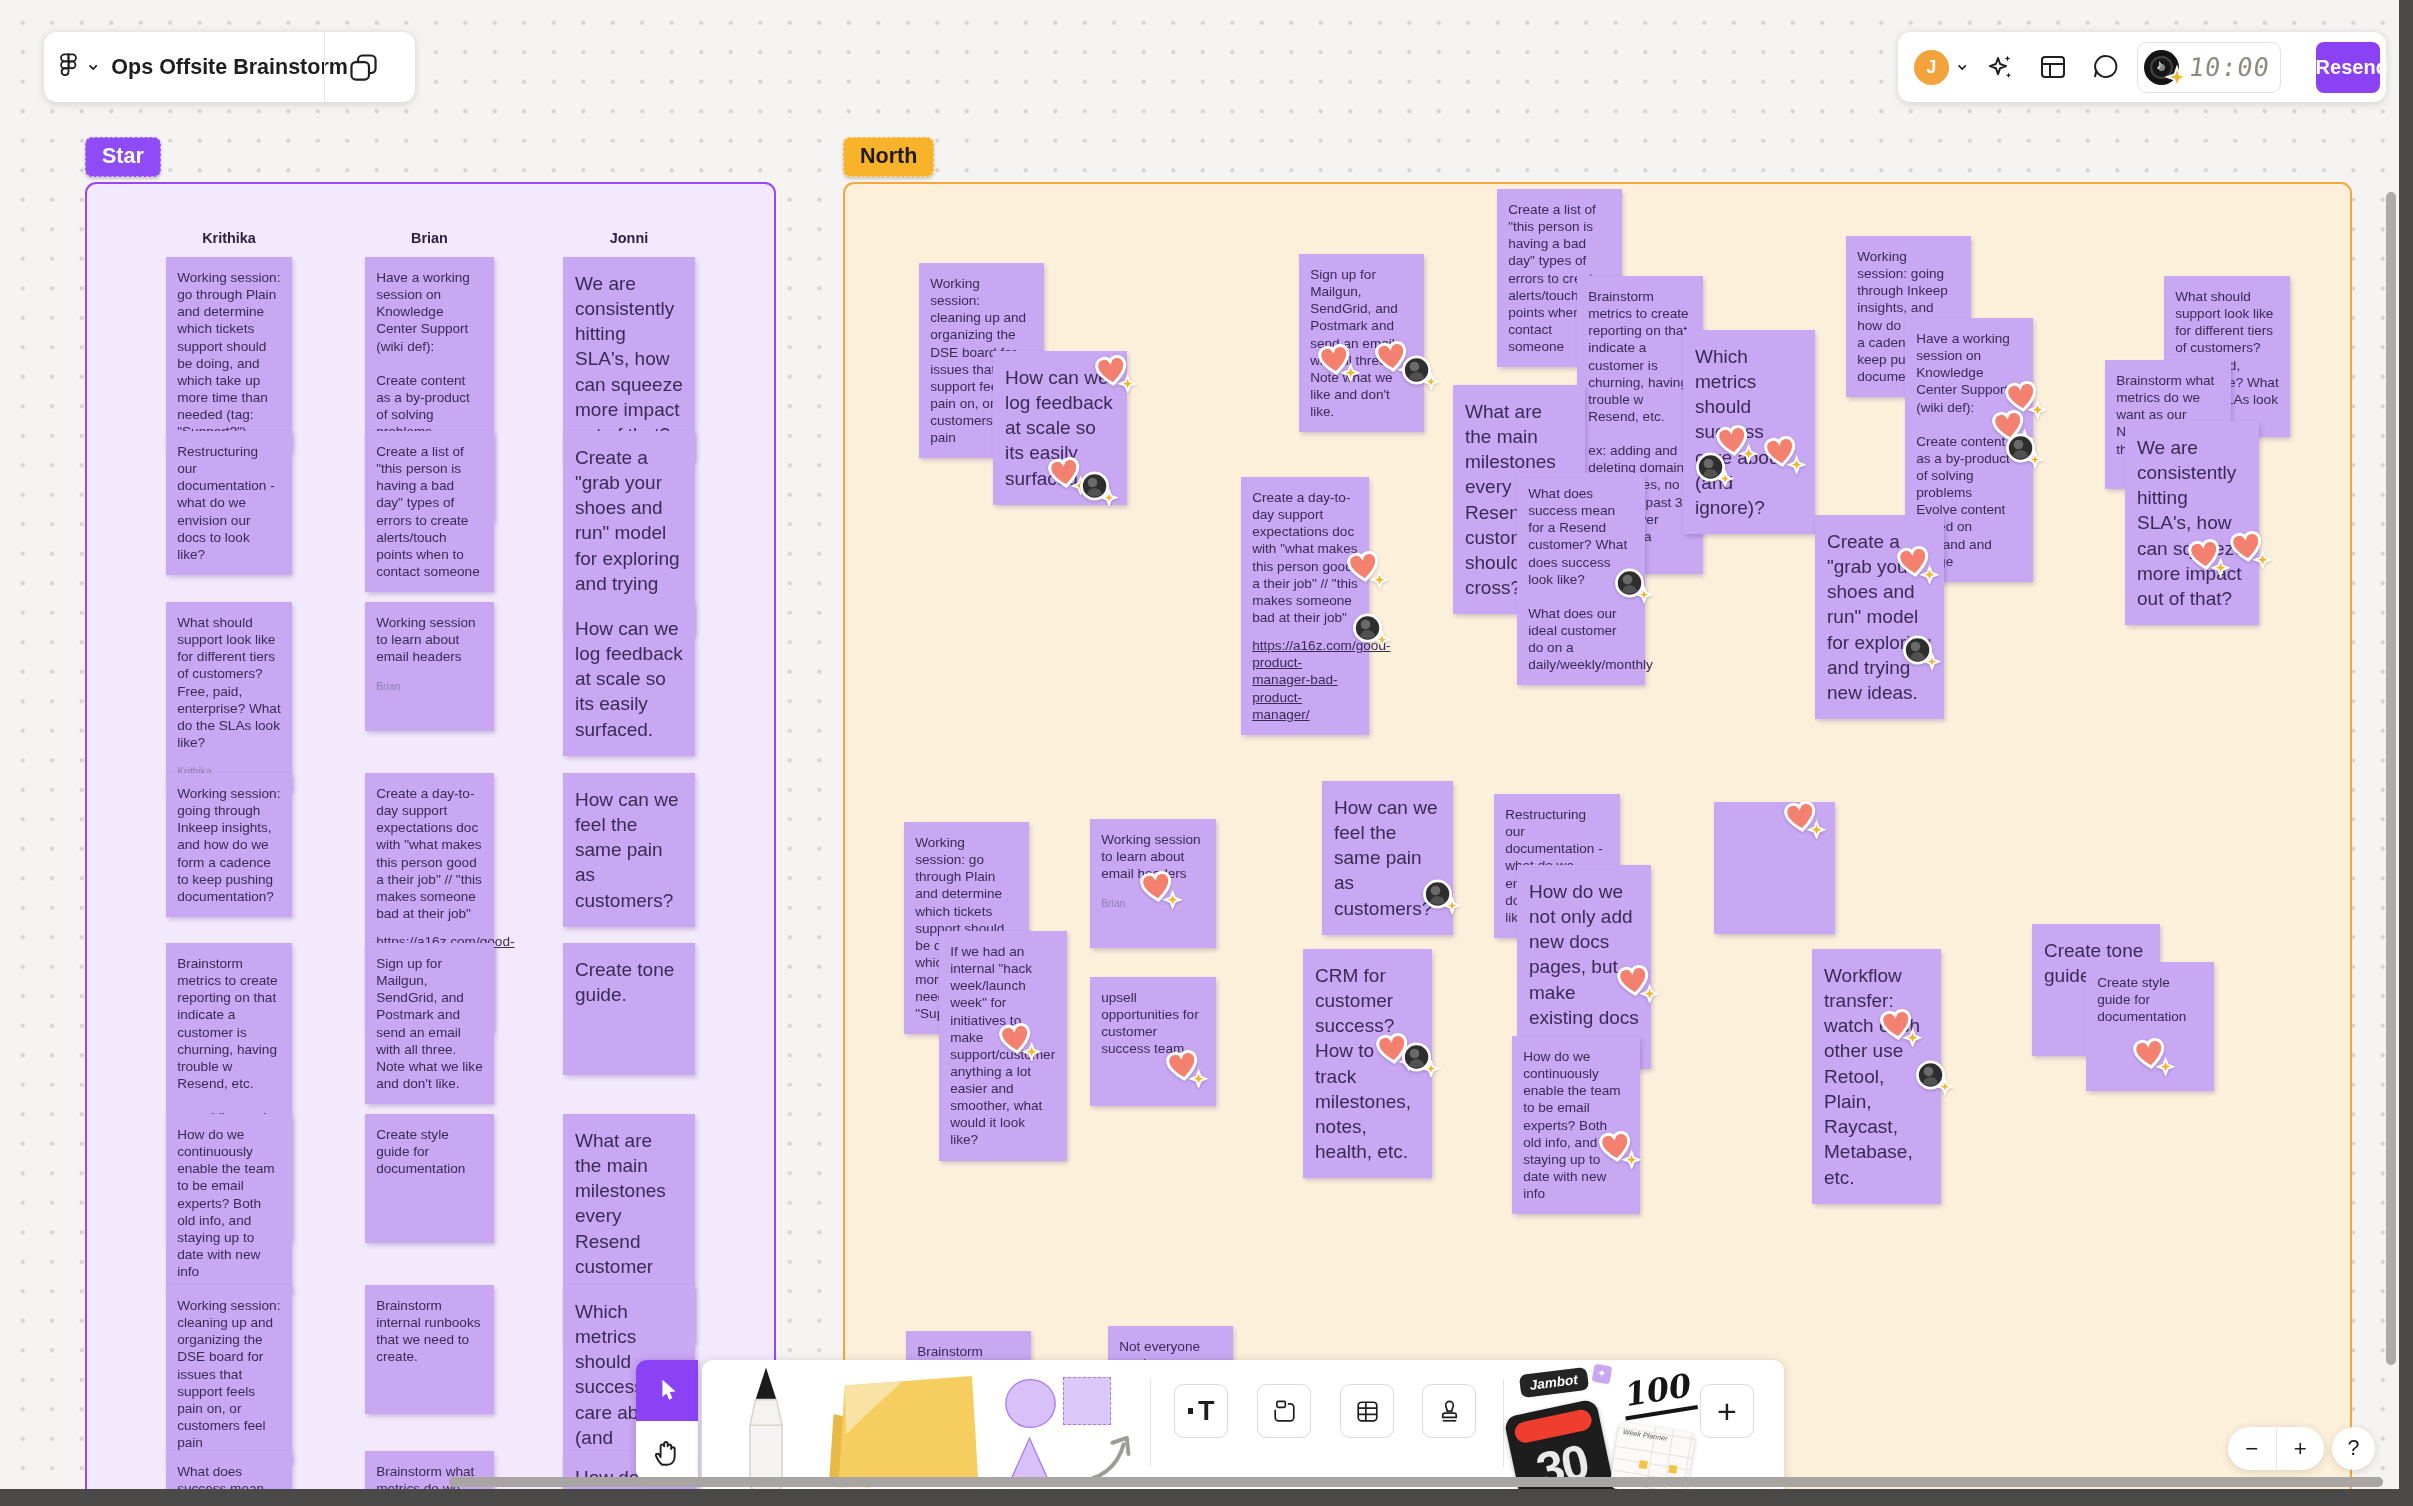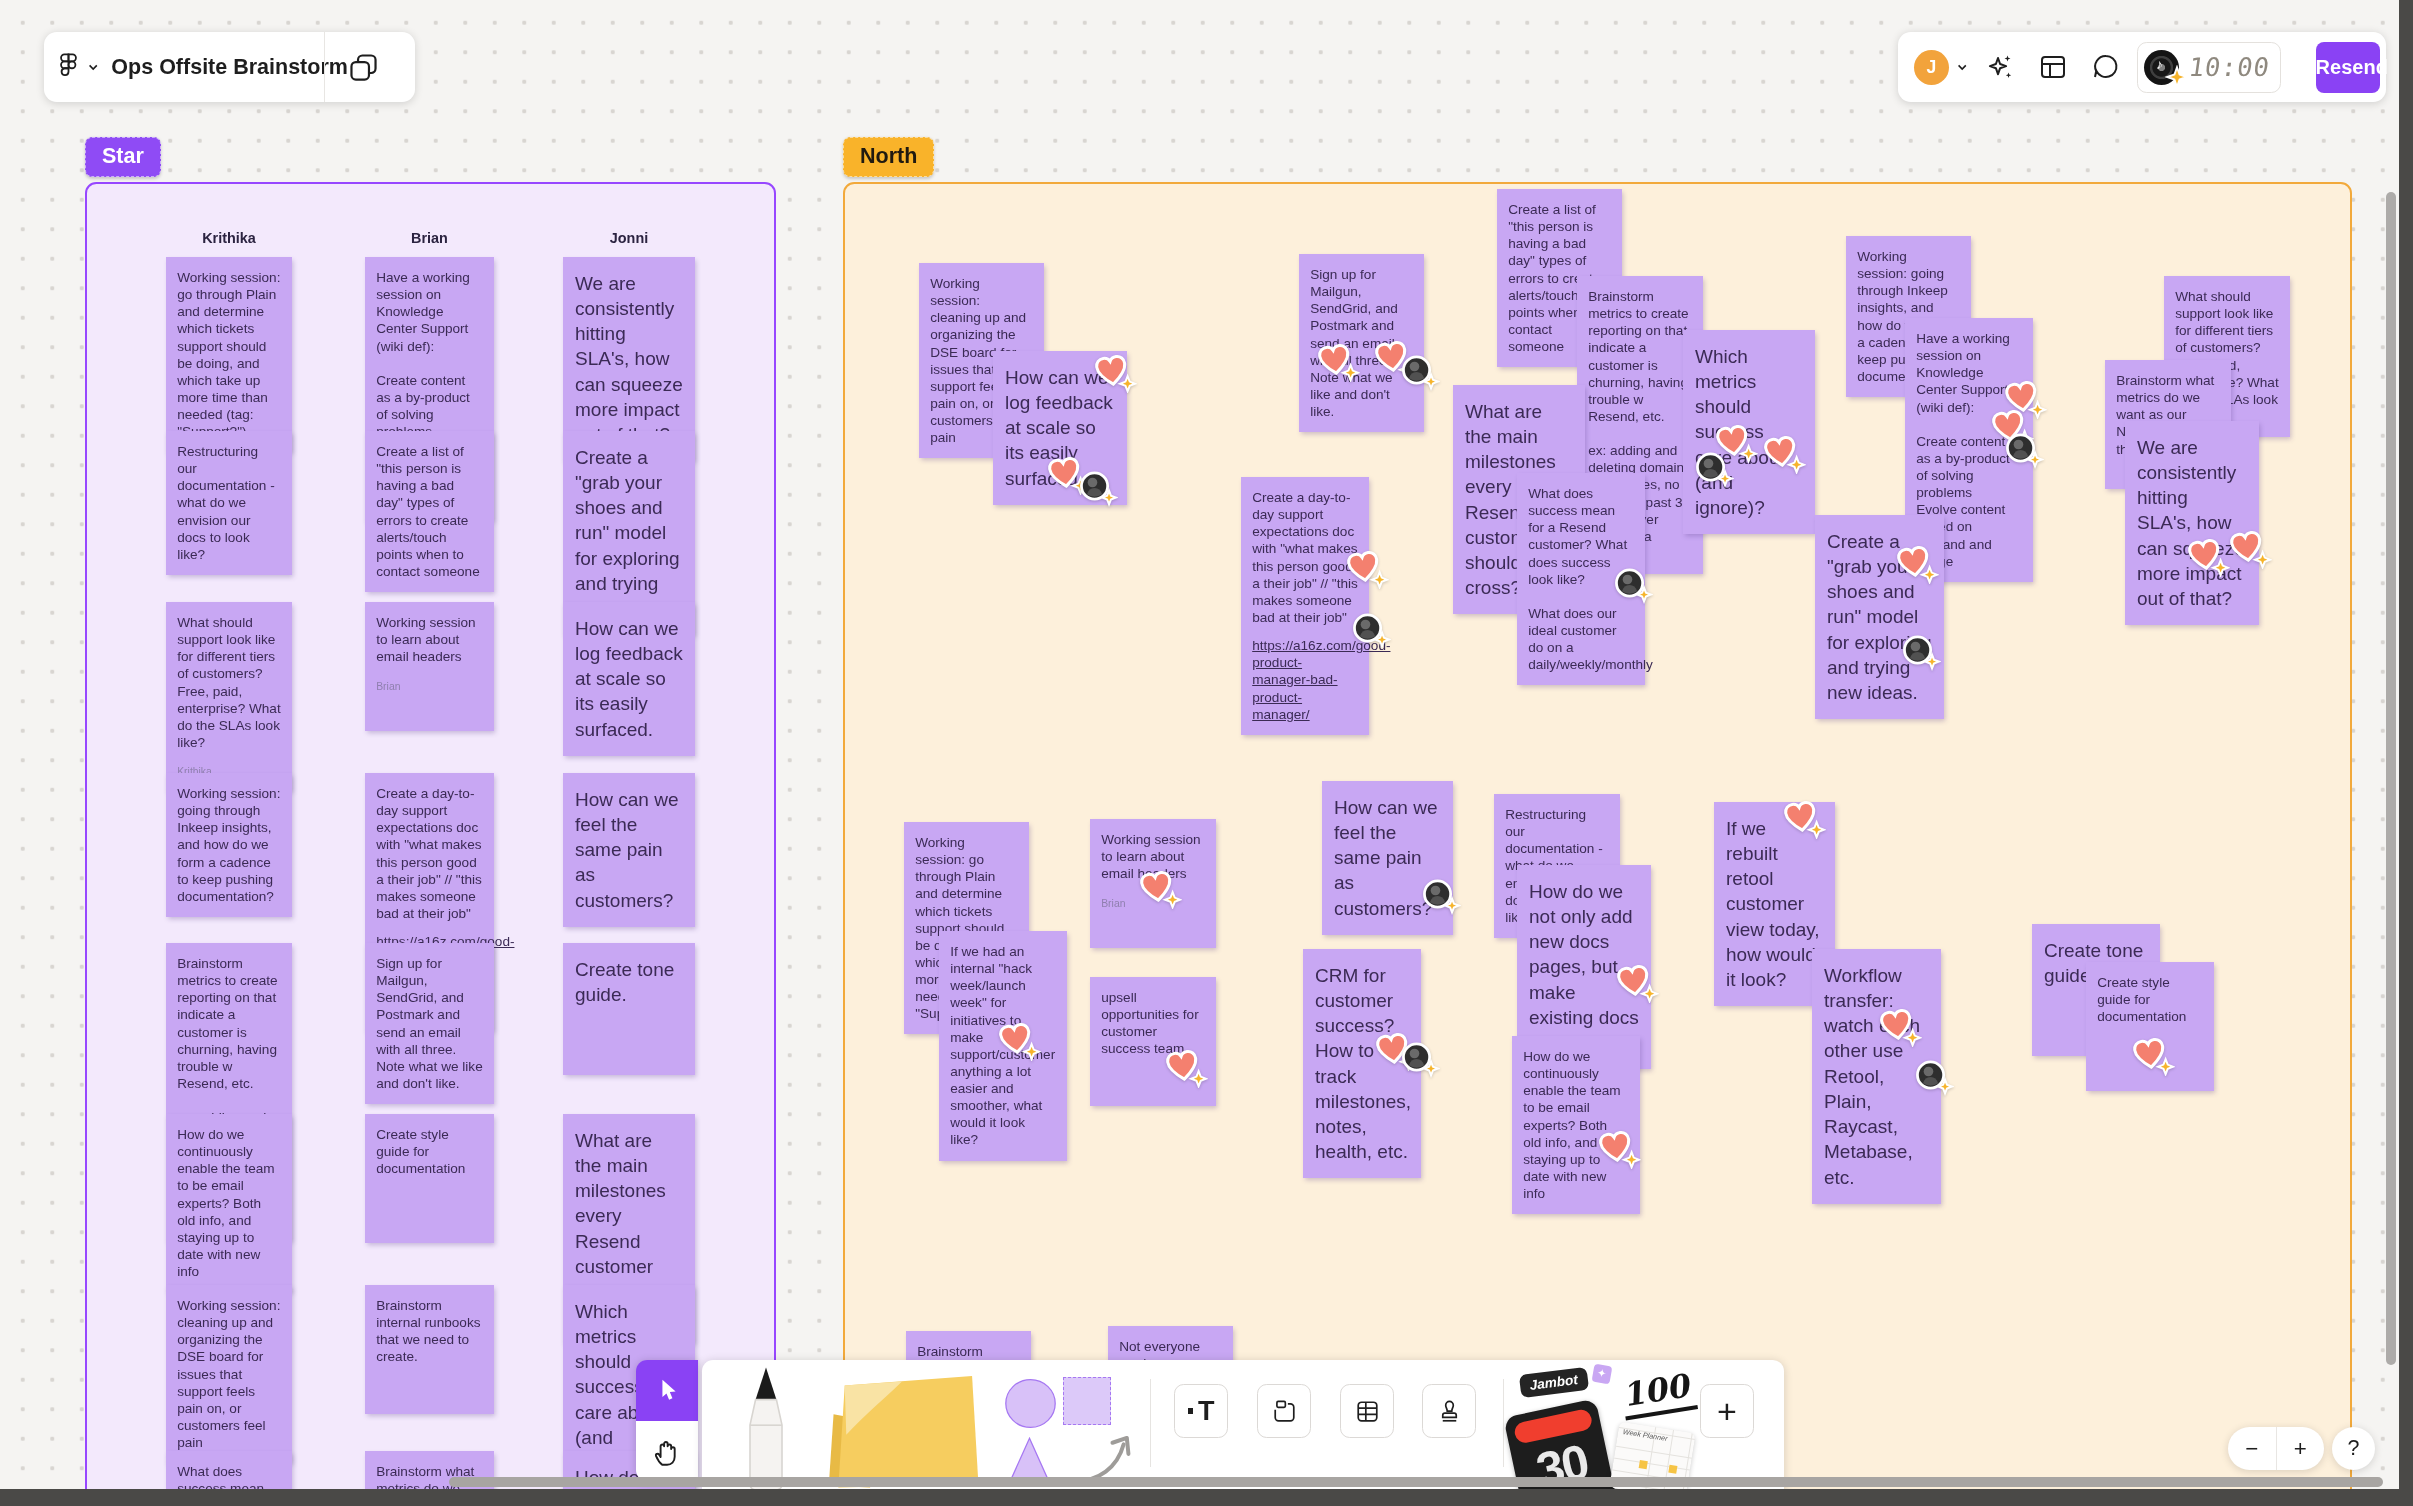--- a/index.html
+++ b/index.html
@@ -401,21 +401,21 @@
         <div class="note-text">How can we feel the same pain as customers?</div>
         <span class="sticker" style="left: 99px; top: 96px;">
           <svg viewBox="0 0 58 54" width="40" height="38">
             <circle cx="24" cy="24" r="19" fill="#2E2E2E" stroke="#fff" stroke-width="4"></circle>
             <circle cx="21" cy="19" r="7" fill="#6A6A6A"></circle>
             <path d="M13 36c2-6 5.5-9 11-9s9 3 11 9a19 19 0 0 1-22 0z" fill="#515151"></path>
             <path d="M45 31l2.8 7 7 2.8-7 2.8-2.8 7-2.8-7-7-2.8 7-2.8z" fill="#F6B42C" stroke="#fff" stroke-width="3"></path>
           </svg>
         </span>
       </div>
-      <div class="note big" style="left: 1303px; top: 949px; width: 118px;">
+      <div class="note big" style="left: 1303px; top: 949px; width: 129px;">
         <div class="note-text">CRM for customer success? How to track milestones, notes, health, etc.</div>
         <span class="sticker" style="left: 72px; top: 83px;">
           <svg viewBox="0 0 64 58" width="43" height="39">
             <path d="M26 45C13 35 5 26 5 16.5 5 10 10 5 16.3 5c4.4 0 8 2.2 9.7 5.8C27.7 7.2 31.3 5 35.7 5 42 5 47 10 47 16.5c0 9.5-8 18.5-21 28.5z" fill="#F4806F" stroke="#fff" stroke-width="4.5" transform="rotate(-8 26 25)"></path>
             <path d="M50 33l3.2 8 8 3.2-8 3.2-3.2 8-3.2-8-8-3.2 8-3.2z" fill="#F6B42C" stroke="#fff" stroke-width="3"></path>
           </svg>
         </span>
         <span class="sticker" style="left: 97px; top: 91px;">
           <svg viewBox="0 0 58 54" width="40" height="38">
             <circle cx="24" cy="24" r="19" fill="#2E2E2E" stroke="#fff" stroke-width="4"></circle>
@@ -440,21 +440,20 @@
       <div class="note small" style="left: 1512px; top: 1036px; width: 128px;">
         <div class="note-text">How do we continuously enable the team to be email experts? Both old info, and staying up to date with new info</div>
         <span class="sticker" style="left: 86px; top: 94px;">
           <svg viewBox="0 0 64 58" width="43" height="39">
             <path d="M26 45C13 35 5 26 5 16.5 5 10 10 5 16.3 5c4.4 0 8 2.2 9.7 5.8C27.7 7.2 31.3 5 35.7 5 42 5 47 10 47 16.5c0 9.5-8 18.5-21 28.5z" fill="#F4806F" stroke="#fff" stroke-width="4.5" transform="rotate(-8 26 25)"></path>
             <path d="M50 33l3.2 8 8 3.2-8 3.2-3.2 8-3.2-8-8-3.2 8-3.2z" fill="#F6B42C" stroke="#fff" stroke-width="3"></path>
           </svg>
         </span>
       </div>
       <div class="note big" style="left: 1714px; top: 802px; width: 121px;">
-        <div class="note-text">If we rebuilt retool customer view today, how would it look?</div>
         <span class="sticker" style="left: 69px; top: -1.6px;">
           <svg viewBox="0 0 64 58" width="43" height="39">
             <path d="M26 45C13 35 5 26 5 16.5 5 10 10 5 16.3 5c4.4 0 8 2.2 9.7 5.8C27.7 7.2 31.3 5 35.7 5 42 5 47 10 47 16.5c0 9.5-8 18.5-21 28.5z" fill="#F4806F" stroke="#fff" stroke-width="4.5" transform="rotate(-8 26 25)"></path>
             <path d="M50 33l3.2 8 8 3.2-8 3.2-3.2 8-3.2-8-8-3.2 8-3.2z" fill="#F6B42C" stroke="#fff" stroke-width="3"></path>
           </svg>
         </span>
       </div>
       <div class="note big" style="left: 1812px; top: 949px; width: 129px;">
         <div class="note-text">Workflow transfer: watch each other use Retool, Plain, Raycast, Metabase, etc.</div>
         <span class="sticker" style="left: 67px; top: 59px;">

